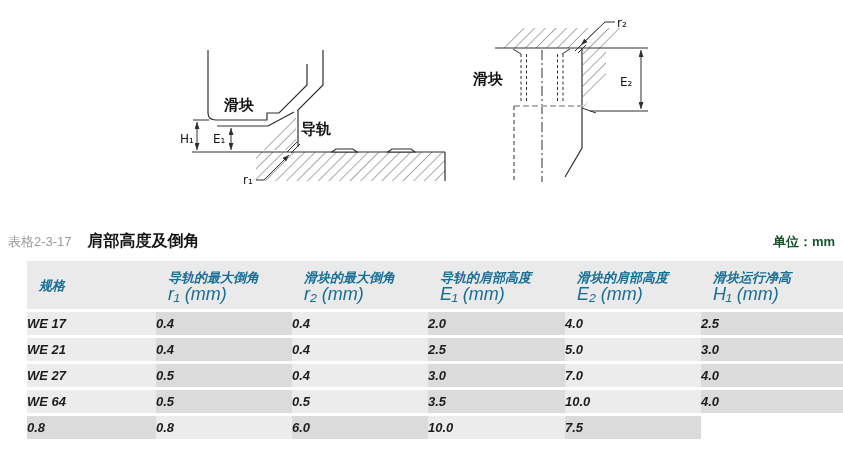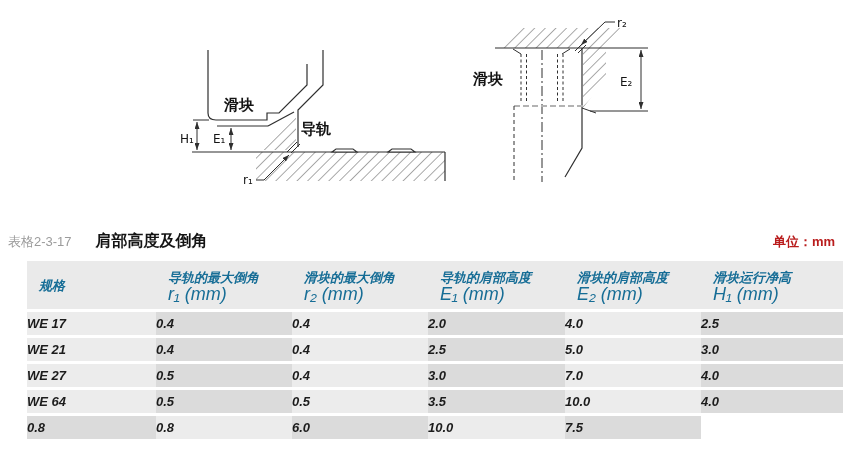--- a/index.html
+++ b/index.html
@@ -13,24 +13,24 @@
   .thr{stroke:#2f2f2f;stroke-width:1;stroke-dasharray:3 2.5;fill:none;}
   .hid{stroke:#2f2f2f;stroke-width:1;stroke-dasharray:4 3;fill:none;}
   .cl{stroke:#2f2f2f;stroke-width:1;stroke-dasharray:10 3 2 3;fill:none;}
   .gray-dash{stroke:#b3b3b3;stroke-width:2;stroke-dasharray:6 3;fill:none;}
   .hatchfill{fill:url(#hatch);stroke:none;}
   .pad{fill:#ffffff;stroke:#2f2f2f;stroke-width:1.1;}
   text.cjk{font:600 15px "Liberation Sans","DejaVu Sans",sans-serif;fill:#141414;}
   text.dim{font:400 12px "DejaVu Sans","Liberation Sans",sans-serif;fill:#141414;}
 
   
-  .caption{position:absolute;left:8px;top:231px;width:827px;display:flex;align-items:baseline;gap:8px;}
+  .caption{position:absolute;left:8px;top:231px;width:827px;display:flex;align-items:baseline;}
   .cap-num{color:#9b9b9b;font-size:13px;}
   .cap-title{color:#141414;font-size:16px;font-weight:bold;margin-left:16px;}
-  .cap-unit{color:#b91c1c;font-size:13px;font-weight:bold;margin-left:auto;}
+  .cap-unit{color:#14532d;font-size:13px;font-weight:bold;margin-left:auto;}
 
   
   .tbl{position:absolute;left:27px;top:261px;width:818px;display:grid;
        grid-template-columns:129px 136px 136px 137px 136px 144px;
        grid-template-rows:48px repeat(5,23px);row-gap:3px;font-style:italic;}
   .h{background:#eaeaea;color:#166d96;padding-left:12px;display:flex;flex-direction:column;justify-content:center;}
   .h .h1{font-size:13px;font-weight:bold;line-height:17px;}
   .h .h2{font-size:18px;font-weight:normal;line-height:16px;}
   .c{display:flex;align-items:center;
      font-size:13px;font-weight:bold;color:#1c1c1c;}

